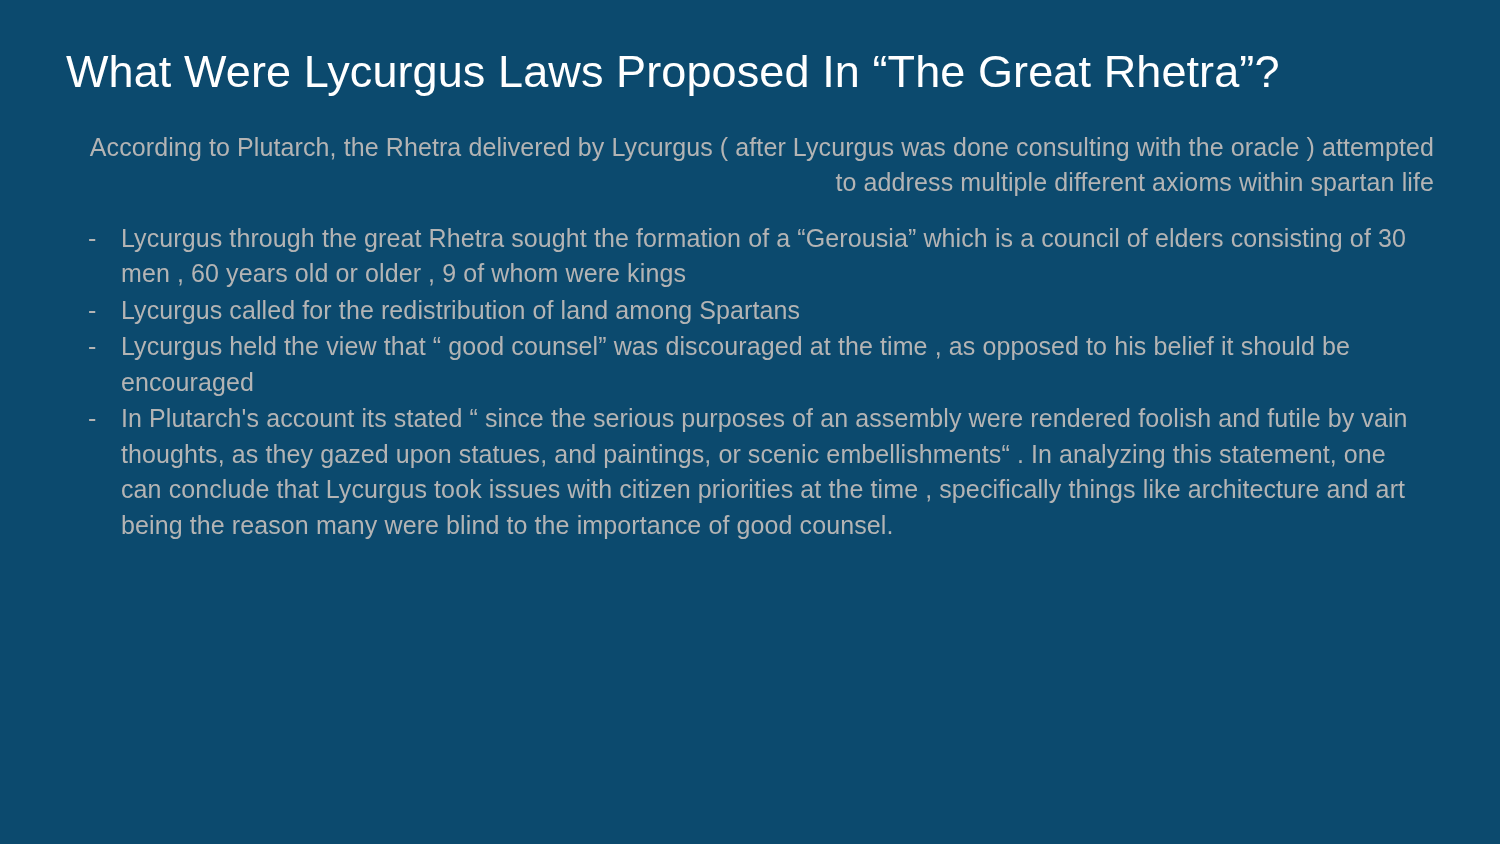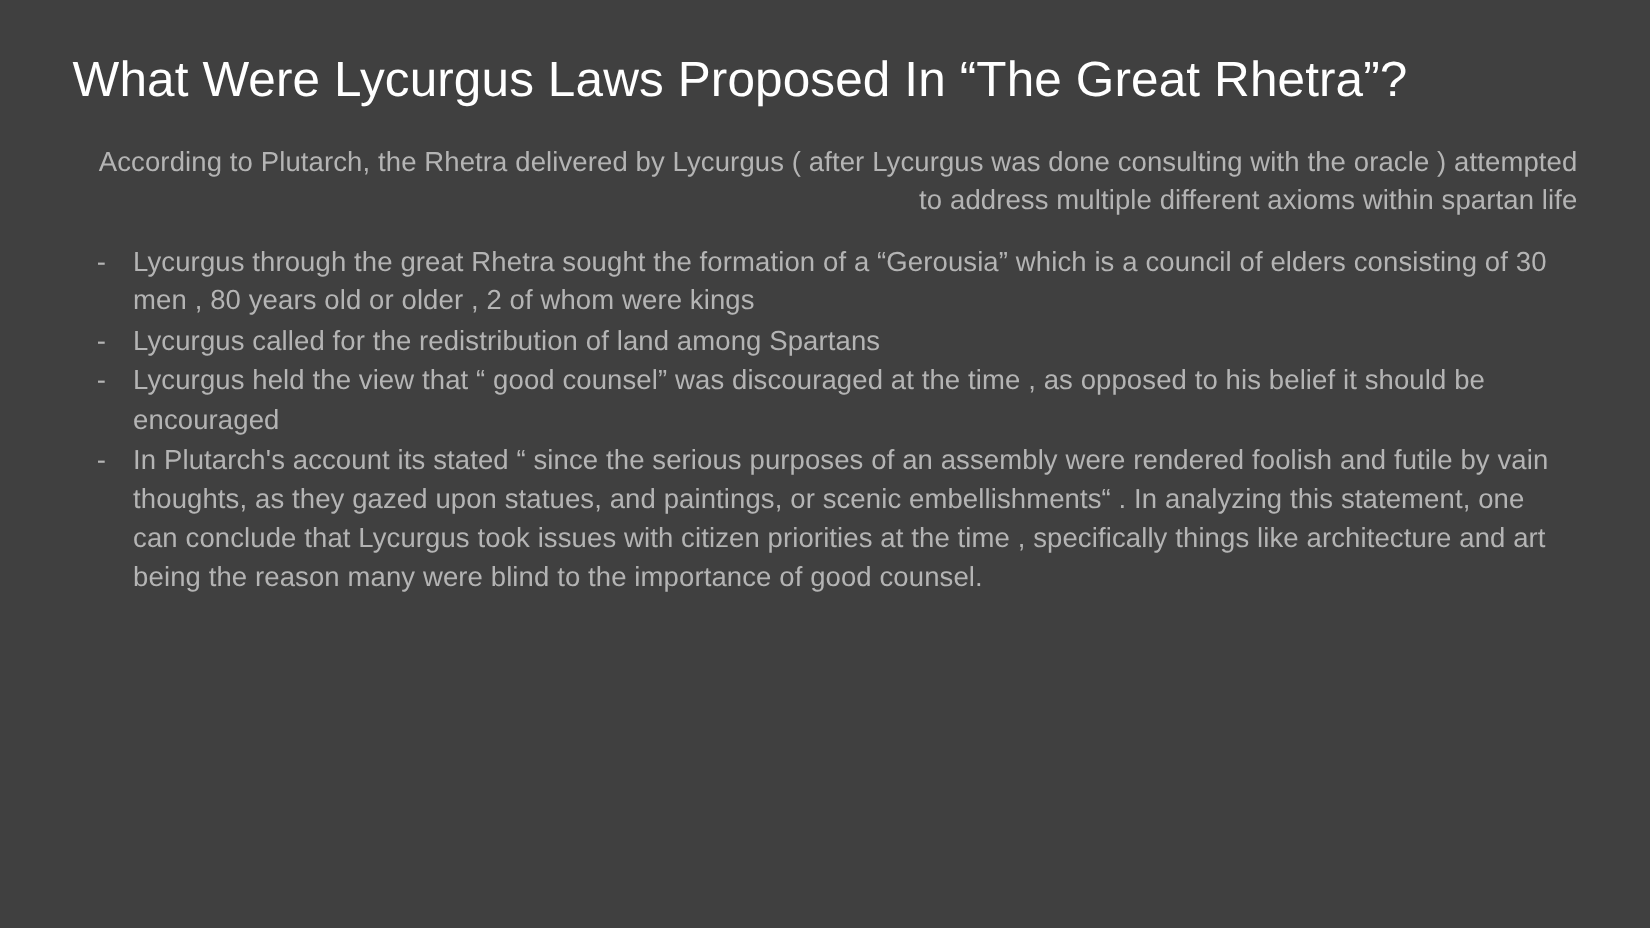--- a/index.html
+++ b/index.html
@@ -10,21 +10,21 @@
     width: 1500px;
     height: 844px;
     background: #1e1e1e;
     font-family: "Liberation Sans", sans-serif;
     overflow: hidden;
   }
   .slide {
     position: relative;
     width: 1500px;
     height: 844px;
-    background: #404040;
+    background: #0c4a6e;
     box-sizing: border-box;
     padding: 44px 66px 0 66px;
   }
   .slide-title {
     color: #ffffff;
     font-size: 45px;
     line-height: 1.24;
     font-weight: normal;
     letter-spacing: 0.1px;
     margin: 0 0 30px 0;
@@ -79,21 +79,21 @@
   <h1 class="slide-title">What Were Lycurgus Laws Proposed In “The Great Rhetra”?</h1>
 
   <div class="slide-body">
 
     <p class="intro">According to Plutarch,  the Rhetra delivered by Lycurgus ( after Lycurgus was done consulting with the oracle ) attempted to address multiple different axioms within spartan life</p>
 
     <ul class="bullets">
 
       <li class="bullet">
         <span class="bullet-marker">-</span>
-        <span class="bullet-text">Lycurgus through the great Rhetra sought the formation of a “Gerousia” which is a council of elders consisting of 30 men , 80 years old or older  , 2 of whom were kings</span>
+        <span class="bullet-text">Lycurgus through the great Rhetra sought the formation of a “Gerousia” which is a council of elders consisting of 30 men , 60 years old or older  , 9 of whom were kings</span>
       </li>
 
       <li class="bullet">
         <span class="bullet-marker">-</span>
         <span class="bullet-text">Lycurgus called for the redistribution of land among Spartans</span>
       </li>
 
       <li class="bullet">
         <span class="bullet-marker">-</span>
         <span class="bullet-text">Lycurgus held the view that “ good counsel” was  discouraged at the time ,  as opposed to his belief it should be encouraged</span>

